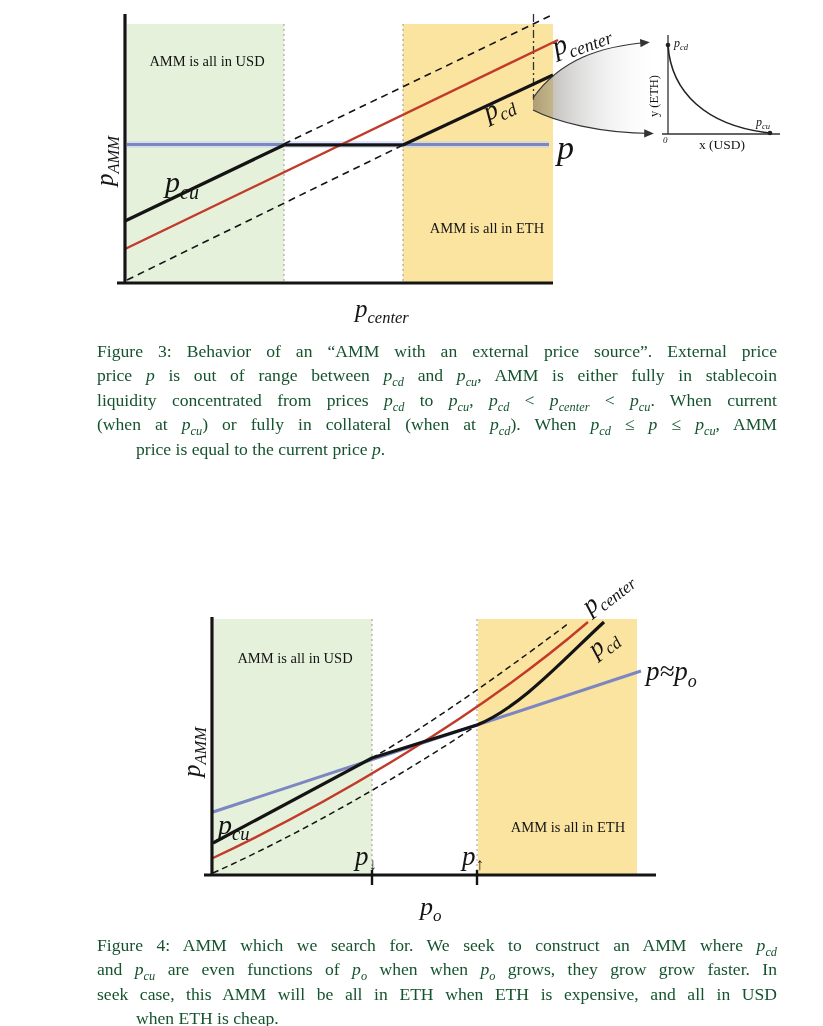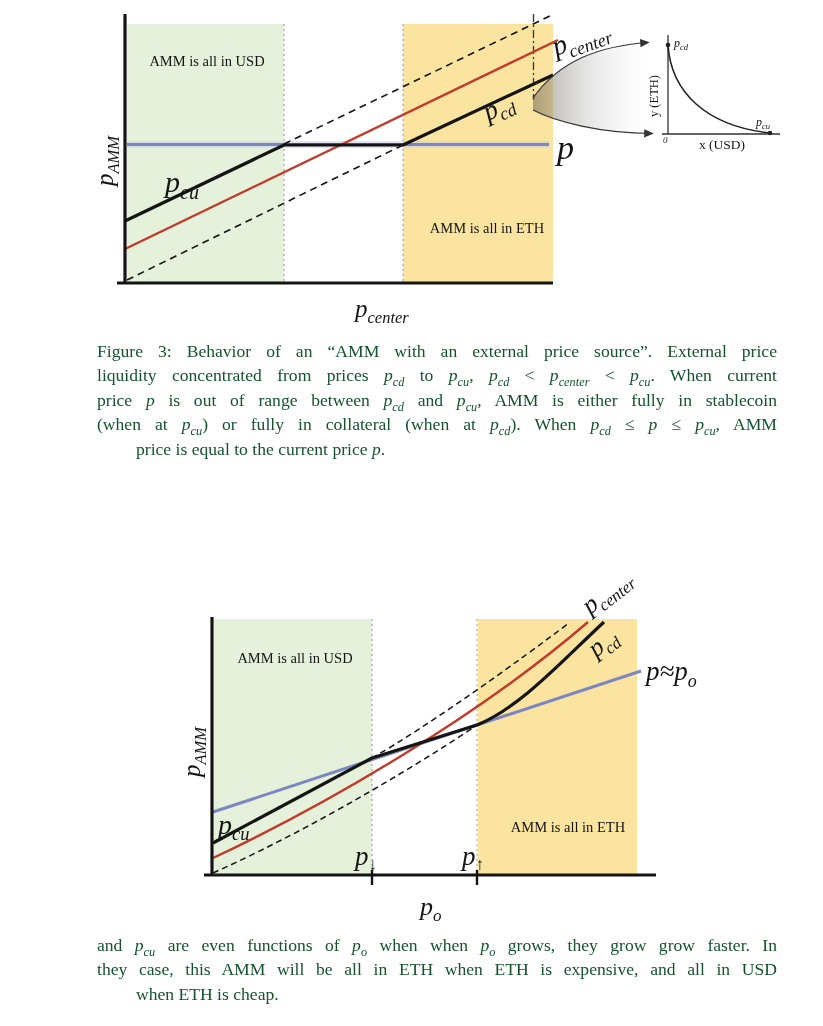--- a/index.html
+++ b/index.html
@@ -73,22 +73,22 @@
     <text x="165" y="192" font-size="30" class="it"><tspan>p</tspan><tspan font-size="20" dy="7">cu</tspan></text>
     <text transform="translate(488,121) rotate(-25)" font-size="27" class="it"><tspan>p</tspan><tspan font-size="18" dy="6">cd</tspan></text>
     <text x="557" y="159" font-size="34" class="it">p</text>
     <text transform="translate(556,56) rotate(-20)" font-size="28" class="it"><tspan>p</tspan><tspan font-size="18" dy="7">center</tspan></text>
     <text transform="translate(113,186) rotate(-90)" font-size="25" class="it"><tspan>p</tspan><tspan font-size="16.5" dy="6">AMM</tspan></text>
     <text x="355" y="317" font-size="25" class="it"><tspan>p</tspan><tspan font-size="16.5" dy="6">center</tspan></text>
   </svg>
 
   <div class="caption" style="top:339px">
       <div class="cap-line"><span>Figure 3: Behavior of an “AMM with an external price source”. External price</span></div>
+      <div class="cap-line"><span>price </span><i class="mi">p</i><span> is out of range between </span><i class="mi">p</i><sub class="ms">cd</sub><span> and </span><i class="mi">p</i><sub class="ms">cu</sub><span>, AMM is either fully in stablecoin</span></div>
       <div class="cap-line"><span>liquidity concentrated from prices </span><i class="mi">p</i><sub class="ms">cd</sub><span> to </span><i class="mi">p</i><sub class="ms">cu</sub><span>, </span><i class="mi">p</i><sub class="ms">cd</sub><span> &lt; </span><i class="mi">p</i><sub class="ms">center</sub><span> &lt; </span><i class="mi">p</i><sub class="ms">cu</sub><span>. When current</span></div>
-      <div class="cap-line"><span>price </span><i class="mi">p</i><span> is out of range between </span><i class="mi">p</i><sub class="ms">cd</sub><span> and </span><i class="mi">p</i><sub class="ms">cu</sub><span>, AMM is either fully in stablecoin</span></div>
       <div class="cap-line"><span>(when at </span><i class="mi">p</i><sub class="ms">cu</sub><span>) or fully in collateral (when at </span><i class="mi">p</i><sub class="ms">cd</sub><span>). When </span><i class="mi">p</i><sub class="ms">cd</sub><span> ≤ </span><i class="mi">p</i><span> ≤ </span><i class="mi">p</i><sub class="ms">cu</sub><span>, AMM</span></div>
       <div class="cap-line last"><span>price is equal to the current price </span><i class="mi">p</i><span>.</span></div>
     </div>
 
   <svg style="top:545px" width="823" height="381" viewBox="0 0 823 381">
 
     <rect x="214" y="74" width="158" height="256" fill="#e5f1da"></rect>
     <rect x="478" y="74" width="159" height="256" fill="#fbe4a0"></rect>
 
     <line x1="372" y1="74" x2="372" y2="330" stroke-width="1" stroke-dasharray="2 3" stroke="#9a9a8e"></line>
@@ -114,18 +114,19 @@
     <text transform="translate(590,70) rotate(-38)" font-size="26" class="it"><tspan>p</tspan><tspan font-size="17" dy="6">center</tspan></text>
     <text transform="translate(596,113) rotate(-38)" font-size="26" class="it"><tspan>p</tspan><tspan font-size="17" dy="6">cd</tspan></text>
     <text x="646" y="135" font-size="27" class="it"><tspan>p≈p</tspan><tspan font-size="18" dy="7">o</tspan></text>
     <text x="355" y="320" font-size="27" class="it"><tspan>p</tspan><tspan font-size="17" dy="5" font-style="normal">↓</tspan></text>
     <text x="462" y="320" font-size="27" class="it"><tspan>p</tspan><tspan font-size="17" dy="5" font-style="normal">↑</tspan></text>
     <text transform="translate(200,232) rotate(-90)" font-size="25" class="it"><tspan>p</tspan><tspan font-size="16.5" dy="6">AMM</tspan></text>
     <text x="420" y="370" font-size="26" class="it"><tspan>p</tspan><tspan font-size="17" dy="6">o</tspan></text>
   </svg>
 
   <div class="caption" style="top:933px">
+      <div class="cap-line"><span>Figure 4: AMM which we search for.  We seek to construct an AMM where </span><i class="mi">p</i><sub class="ms">cd</sub></div>
       <div class="cap-line"><span>and </span><i class="mi">p</i><sub class="ms">cu</sub><span> are even functions of </span><i class="mi">p</i><sub class="ms">o</sub><span> when when </span><i class="mi">p</i><sub class="ms">o</sub><span> grows, they grow grow faster. In</span></div>
-      <div class="cap-line"><span>they case, this AMM will be all in ETH when ETH is expensive, and all in USD</span></div>
+      <div class="cap-line"><span>seek case, this AMM will be all in ETH when ETH is expensive, and all in USD</span></div>
       <div class="cap-line last"><span>when ETH is cheap.</span></div>
     </div>
 
 </div>
 
 </body></html>

